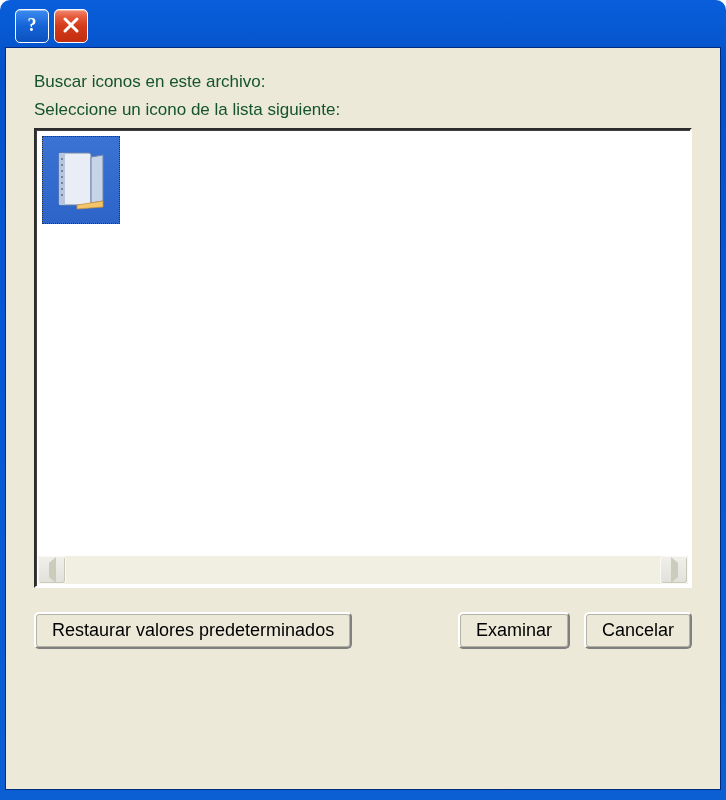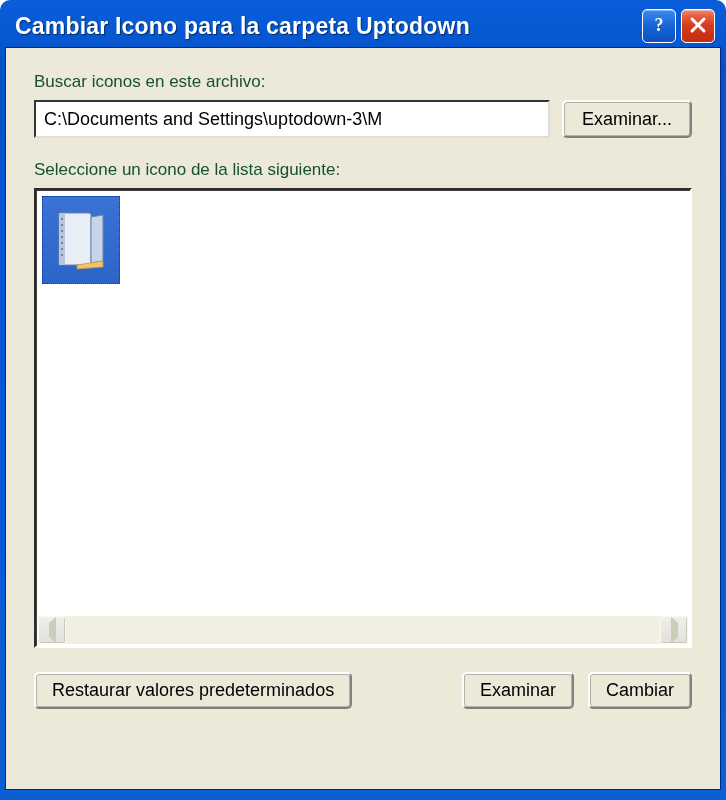--- a/index.html
+++ b/index.html
@@ -182,21 +182,20 @@
     gap: 14px;
     align-items: center;
   }
   .button-row .spacer { flex: 1; }
 </style>
 </head>
 <body>
 
 <div class="window">
   <div class="titlebar">
-    <div class="title-text">Cambiar Icono para la carpeta Uptodown</div>
     <div class="titlebar-buttons">
       <div class="titlebar-btn help-btn">
         <span>
           <svg viewBox="0 0 20 20">
               <text x="10" y="16" text-anchor="middle" font-size="18" font-weight="bold" fill="#fff" font-family="Tahoma">?</text>
             </svg>
         </span>
       </div>
       <div class="titlebar-btn close-btn">
         <span>
@@ -204,24 +203,20 @@
               <path d="M4 4 L16 16 M16 4 L4 16" stroke="#fff" stroke-width="3" stroke-linecap="round"></path>
             </svg>
         </span>
       </div>
     </div>
   </div>
 
   <div class="client-area">
     <div class="label">Buscar iconos en este archivo:</div>
 
-    <div class="row">
-      <input type="text" class="text-input" value="C:\Documents and Settings\uptodown-3\M" style="">
-      <button class="btn browse-btn">Examinar...</button>
-    </div>
 
     <div class="label">Seleccione un icono de la lista siguiente:</div>
 
     <div class="icon-list-container">
       <div class="icon-list-inner">
         <div class="icon-item">
           <span>
             <svg viewBox="0 0 56 64">
               <rect x="6" y="6" width="32" height="52" rx="2" fill="#e9eef6" stroke="#6d85a8" stroke-width="1"></rect>
               <rect x="6" y="6" width="6" height="52" fill="#b7c6dd"></rect>
@@ -246,16 +241,16 @@
         <div class="scroll-btn">
           <span><span class="scroll-arrow right"></span></span>
         </div>
       </div>
     </div>
 
     <div class="button-row">
       <button class="btn">Restaurar valores predeterminados</button>
       <div class="spacer"></div>
       <button class="btn">Examinar</button>
-      <button class="btn">Cambiar</button>
+      <button class="btn">Cancelar</button>
     </div>
   </div>
 </div>
 
 </body></html>

